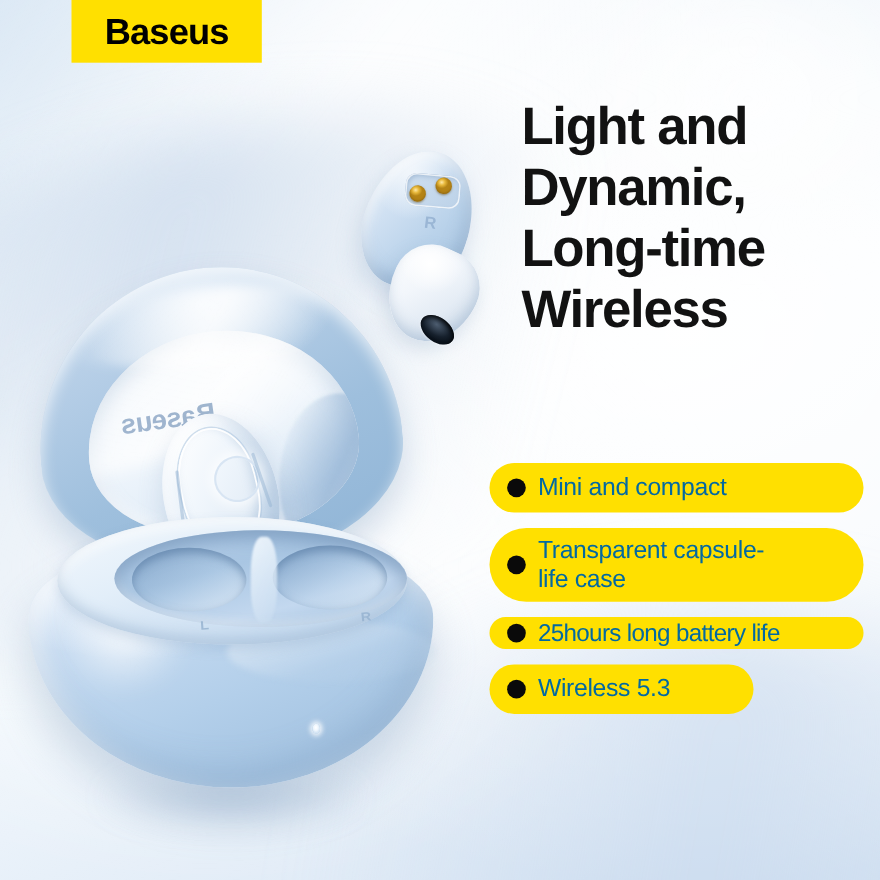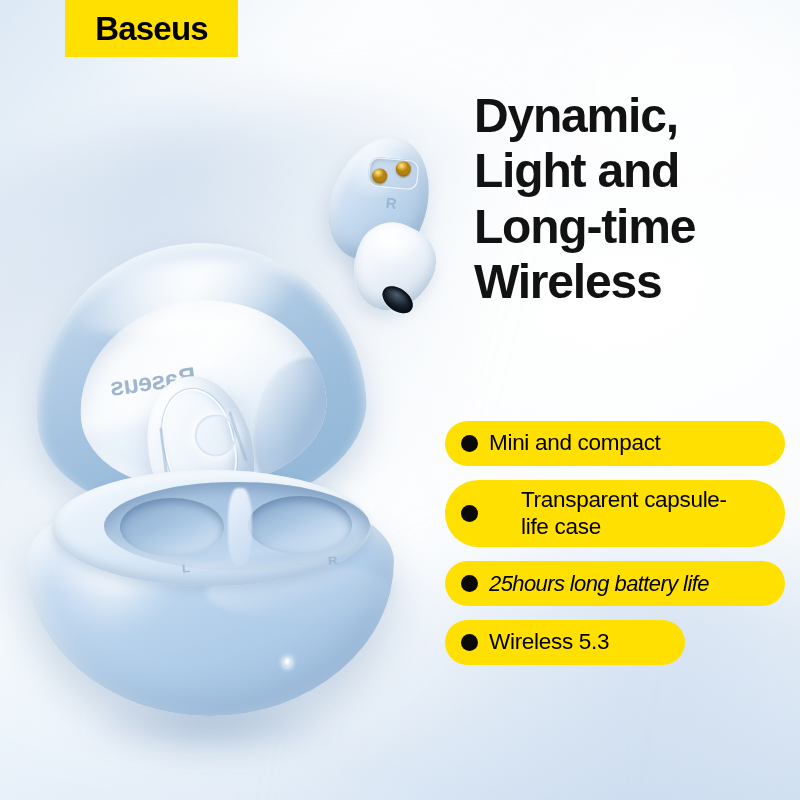--- a/index.html
+++ b/index.html
@@ -82,26 +82,26 @@
     display:flex;
     align-items:center;
     margin-bottom:14px;
     padding:0 18px 0 16px;
   }
   .pill .dot {
     width:17px; height:17px; border-radius:50%;
     background:#0a0a0a; flex:0 0 17px; margin-right:11px;
   }
   .pill .ptext {
-    font-size:22.5px; color:#000000; line-height:1.16;
+    font-size:22.5px; color:#0369a1; line-height:1.16;
     letter-spacing:-0.3px;
   }
   .pill-1 { width:340px; height:45px; }
   .pill-2 { width:340px; height:67px; }
-  .pill-3 { width:340px; height:45px;font-style:italic; }
+  .pill-3 { width:340px; height:29px; }
   .pill-4 { width:240px; height:45px;align-items:center; }
   .pill-3 .ptext { font-size:22px; letter-spacing:-0.6px; }
 
   
   #product { position:absolute; left:0; top:0; width:800px; height:800px; z-index:20; }
 
   
   #bud-float {
     position:absolute; left:318px; top:138px; width:130px; height:175px;
     transform:rotate(19deg);
@@ -408,34 +408,34 @@
       <div class="cb-led"></div>
     </div>
   </div>
   <div id="case-shadow"></div>
 
   <div id="logo" style="background: rgb(255, 224, 0);">
     <span class="logo-text">Baseus</span>
   </div>
 
   <div id="headline">
+    <div class="hl-line">Light and</div>
     <div class="hl-line">Dynamic,</div>
-    <div class="hl-line">Light and</div>
     <div class="hl-line">Long-time</div>
     <div class="hl-line">Wireless</div>
   </div>
 
   <div id="pills">
 
     <div class="pill pill-1" style="background: rgb(255, 224, 0);">
       <span class="dot" style="background: rgb(10, 10, 10);"></span>
       <span class="ptext">Mini and compact</span>
     </div>
 
-    <div class="pill pill-2" style="background: rgb(255, 224, 0); gap: 32px;">
+    <div class="pill pill-2" style="background: rgb(255, 224, 0);">
       <span class="dot" style="background: rgb(10, 10, 10);"></span>
       <span class="ptext">
         <span>Transparent capsule-</span><br>
         <span>life case</span>
       </span>
     </div>
 
     <div class="pill pill-3" style="background: rgb(255, 224, 0);">
       <span class="dot" style="background: rgb(10, 10, 10);"></span>
       <span class="ptext">25hours long battery life</span>

